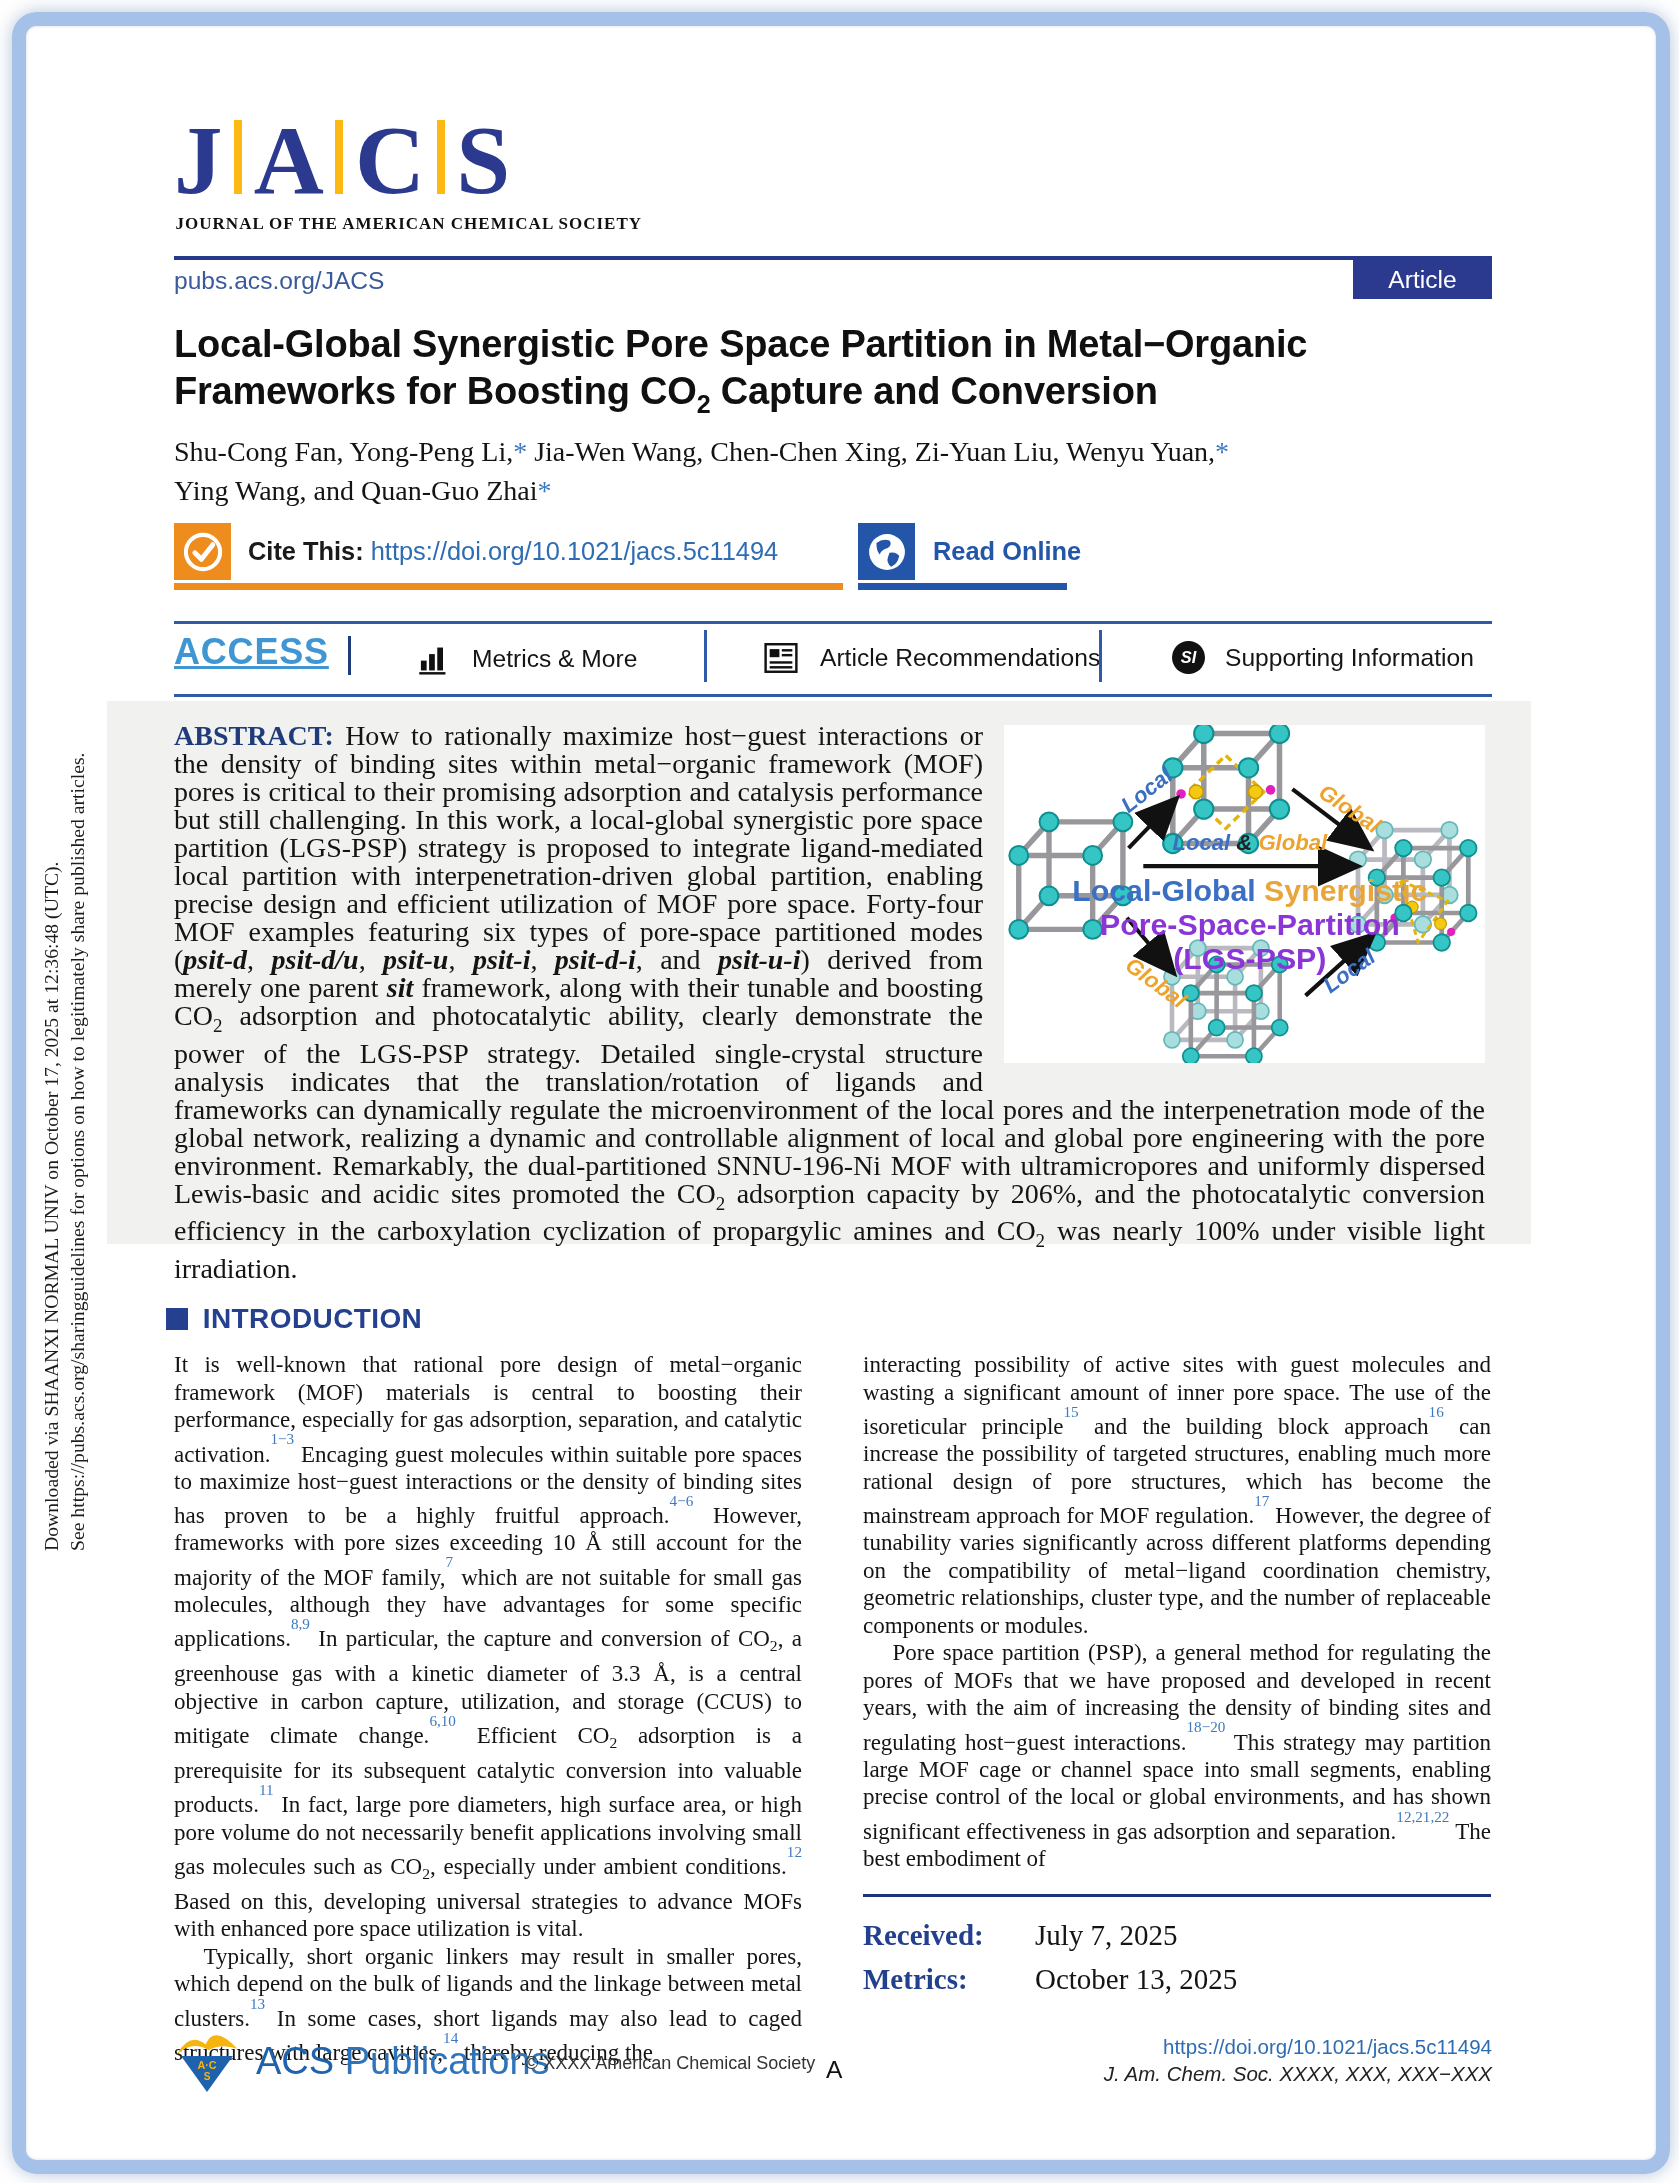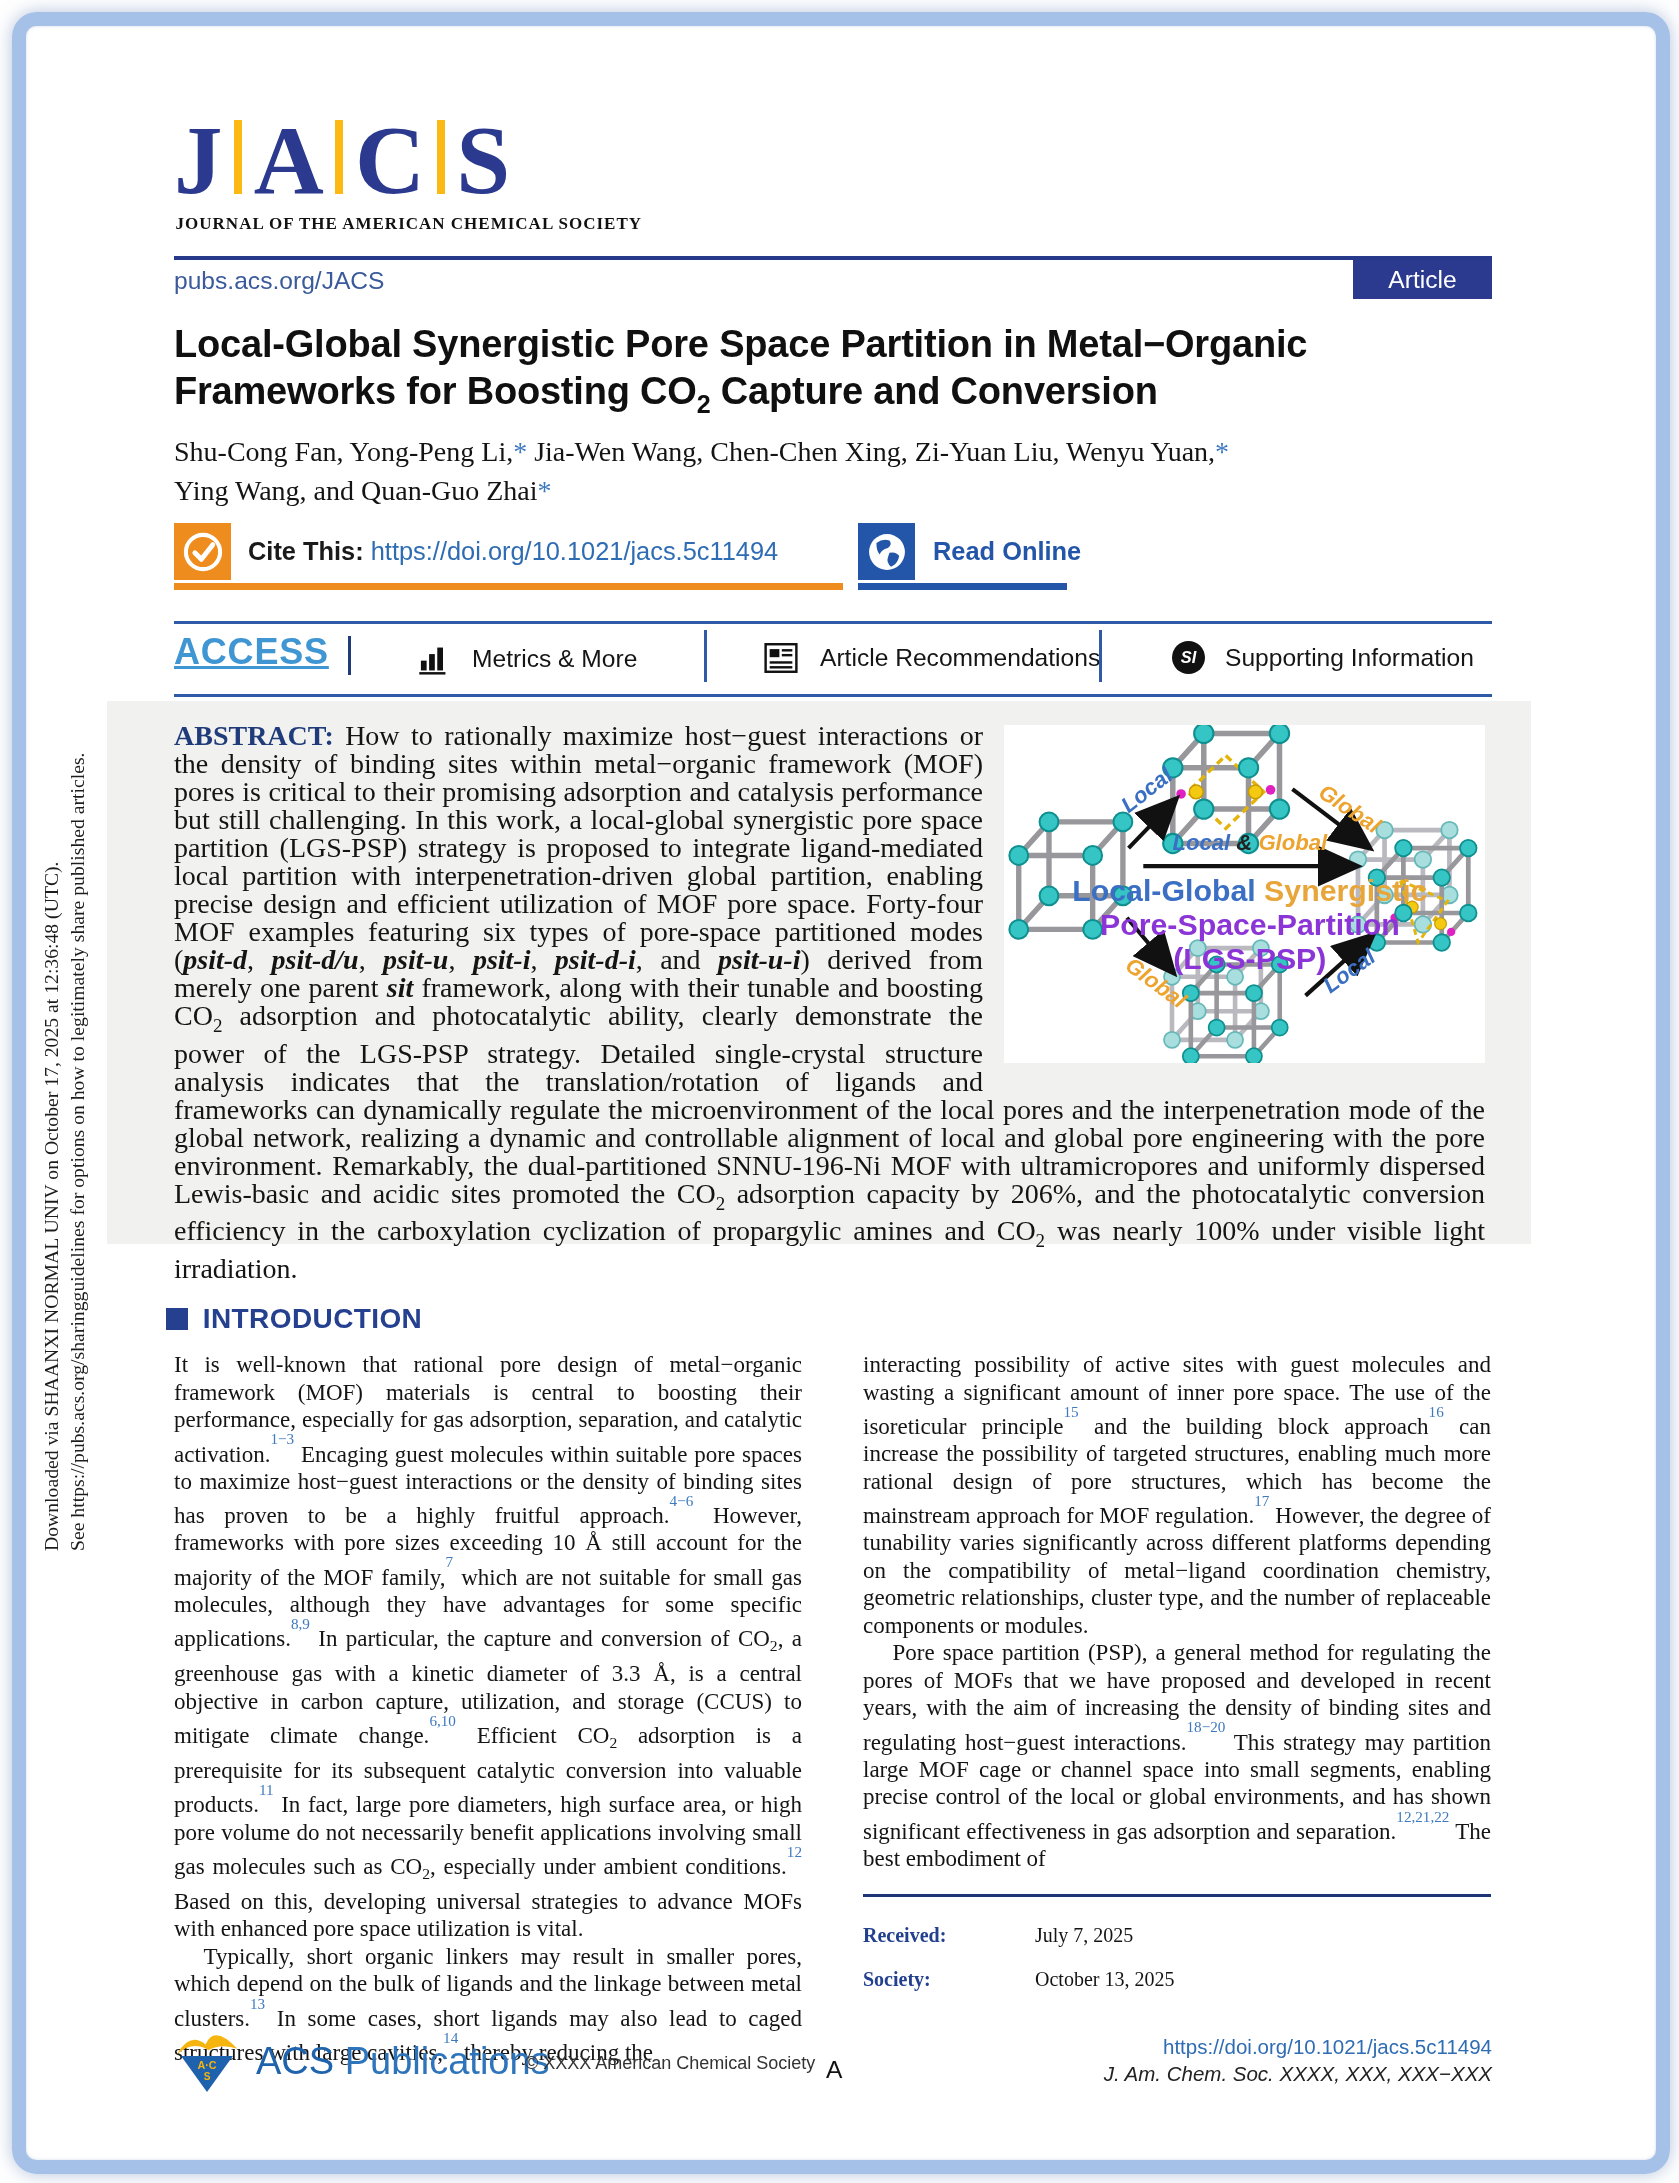--- a/index.html
+++ b/index.html
@@ -83,21 +83,21 @@
   .col-left{left:174px;}
   .col-right{left:863px;}
   .col p{margin:0;}
   .col p.indent{text-indent:29.5px;}
   .col sub{font-size:68%;}
   .ref{color:#3d79c0;font-size:66%;position:relative;top:-0.55em;}
 
   
   .dates-rule{width:628px;height:3.3px;background:#1d3577;margin-top:21px;}
   .dates-table{margin-top:16.4px;}
-  .date-row{display:flex;line-height:44px;font-size:20px;}
+  .date-row{display:flex;line-height:44px;font-size:29px;}
   .date-label{width:172px;font-weight:bold;color:#23408f;}
   .date-value{color:#141414;}
 
   
   .footer-logo{position:absolute;left:171px;top:2028px;display:flex;align-items:center;gap:13px;}
   .acs-wordmark{font-family:"Liberation Sans",sans-serif;font-size:38px;}
   .acs-bold{font-weight:normal;color:#1e63ac;}
   .acs-light{color:#2e74bb;}
   .copyright{position:absolute;left:525px;top:2053px;font-family:"Liberation Sans",sans-serif;
              font-size:18px;color:#333;}
@@ -298,21 +298,21 @@
   <p>interacting possibility of active sites with guest molecules and wasting a significant amount of inner pore space. The use of the isoreticular principle<sup class="ref">15</sup> and the building block approach<sup class="ref">16</sup> can increase the possibility of targeted structures, enabling much more rational design of pore structures, which has become the mainstream approach for MOF regulation.<sup class="ref">17</sup> However, the degree of tunability varies significantly across different platforms depending on the compatibility of metal−ligand coordination chemistry, geometric relationships, cluster type, and the number of replaceable components or modules.</p>
   <p class="indent">Pore space partition (PSP), a general method for regulating the pores of MOFs that we have proposed and developed in recent years, with the aim of increasing the density of binding sites and regulating host−guest interactions.<sup class="ref">18−20</sup> This strategy may partition large MOF cage or channel space into small segments, enabling precise control of the local or global environments, and has shown significant effectiveness in gas adsorption and separation.<sup class="ref">12,21,22</sup> The best embodiment of</p>
 
   <div class="dates-rule"></div>
   <div class="dates-table">
     <div class="date-row">
       <span class="date-label">Received:</span>
       <span class="date-value">July 7, 2025</span>
     </div>
     <div class="date-row">
-      <span class="date-label">Society:</span>
+      <span class="date-label">Metrics:</span>
       <span class="date-value">October 13, 2025</span>
     </div>
   </div>
 </div>
 
 <div class="footer-logo">
   <svg width="72" height="66" viewBox="0 0 100 90">
     <path d="M8,36 Q26,4 48,22 Q60,-6 92,28 Q70,20 52,30 Q30,16 8,36 Z" fill="#f6b40e"></path>
     <polygon points="14,38 86,38 50,88" fill="#1e62ad"></polygon>
     <text x="50" y="56" text-anchor="middle" font-size="15" font-weight="bold" fill="#f6b40e" font-family="Liberation Sans, sans-serif">A·C</text>

